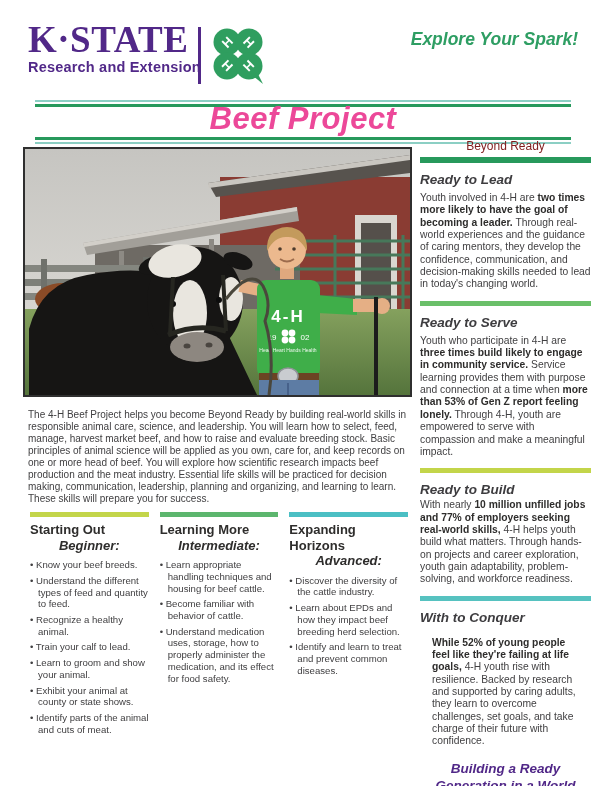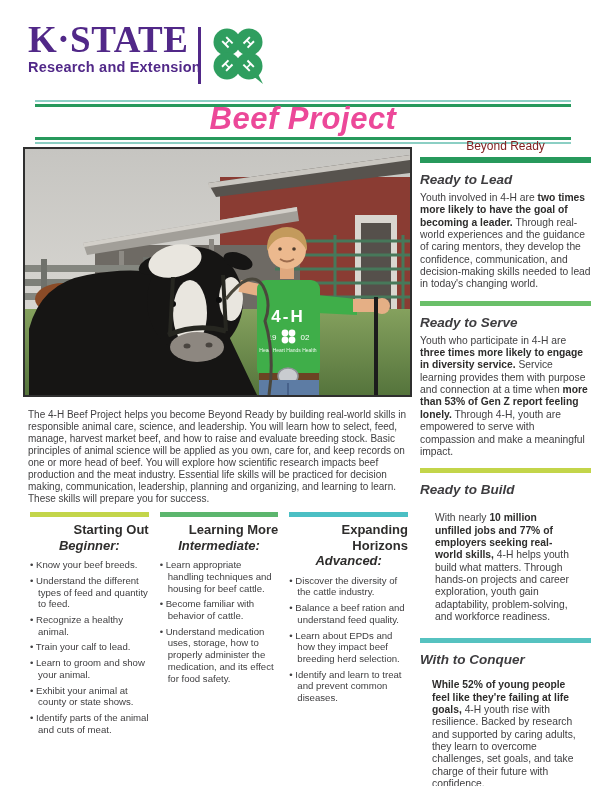--- a/index.html
+++ b/index.html
@@ -20,21 +20,21 @@
   .rule-b{top:137px;border-top:3px solid #27995c;border-bottom:2px solid #8ccfc4;height:2px;}
   .page-title{position:absolute;left:0;right:0;top:101px;text-align:center;
     font-size:31px;font-weight:bold;font-style:italic;color:#ec4899;letter-spacing:.5px;}
   
   .photo{position:absolute;left:23px;top:147px;width:385px;height:246px;border:2px solid #2f2f2f;background:#cdccc8;}
   
   .intro{position:absolute;left:28px;top:399px;width:381px;font-size:10px;line-height:1.2;}
   
   .cols{position:absolute;left:30px;top:512px;width:378px;display:grid;grid-template-columns:1fr 1fr 1fr;column-gap:11px;}
   .col-bar{height:5px;margin-bottom:5px;}
-  .col-title{font-size:13px;font-weight:bold;color:#2e2d2c;text-align:right;line-height:1.2;}
+  .col-title{font-size:13px;font-weight:bold;color:#2e2d2c;text-align:left;line-height:1.2;}
   .col-sub{font-size:13px;font-weight:bold;font-style:italic;color:#2e2d2c;text-align:center;line-height:1.2;margin-bottom:6px;}
   .col ul{list-style:none;margin:0;padding:0;font-size:9.6px;line-height:1.22;}
   .col li{padding-left:8px;text-indent:-8px;margin-bottom:4px;}
   .col li::before{content:"• ";color:#414042;}
   
   .sidebar{position:absolute;left:420px;top:139px;width:171px;}
   .sb-title{font-size:12px;font-weight:normal;color:#7f1d1d;text-align:center;}
   .sb-titlebar{height:6px;margin-top:4px;}
   .sb-head{font-size:13.5px;font-weight:bold;font-style:italic;color:#3d3c3f;margin:9px 0 5px 0;}
   .sb-body{font-size:10.3px;line-height:1.2;}
@@ -63,20 +63,21 @@
       <polygon points="44,52 54,60 48,48"></polygon>
     </g>
     <g fill="#ffffff" font-family="Liberation Sans, sans-serif" font-weight="bold" font-size="13" text-anchor="middle">
       <text x="18" y="23" transform="rotate(-45 18 18)">H</text>
       <text x="40" y="23" transform="rotate(45 40 18)">H</text>
       <text x="18" y="47" transform="rotate(-135 18 42)">H</text>
       <text x="40" y="47" transform="rotate(135 40 42)">H</text>
     </g>
   </svg>
 
+  <div class="tagline">Explore Your Spark!</div>
 
   <div class="rule rule-a"></div>
   <div class="page-title">Beef Project</div>
   <div class="rule rule-b"></div>
 
   <svg class="photo" viewBox="0 0 385 246" preserveAspectRatio="none">
     <defs>
       <linearGradient id="sky" x1="0" y1="0" x2="0" y2="1">
         <stop offset="0" stop-color="#c6c5c1"></stop>
           <stop offset="1" stop-color="#e0ded9"></stop>
@@ -207,46 +208,45 @@
         <li>Become familiar with behavior of cattle.</li>
         <li>Understand medication uses, storage, how to properly administer the medication, and its effect for food safety.</li>
       </ul>
     </div>
     <div class="col">
       <div class="col-bar" style="background: rgb(75, 191, 196);"></div>
       <div class="col-title">Expanding Horizons</div>
       <div class="col-sub">Advanced:</div>
       <ul>
         <li>Discover the diversity of the cattle industry.</li>
-        <li>Balance a beef ration and understand feed quality.</li>
         <li>Learn about EPDs and how they impact beef breeding herd selection.</li>
         <li>Identify and learn to treat and prevent common diseases.</li>
       </ul>
     </div>
   </div>
 
   <div class="sidebar">
     <div class="sb-title">Beyond Ready</div>
     <div class="sb-titlebar" style="background: rgb(39, 153, 92);"></div>
 
     <div>
       <div class="sb-head">Ready to Lead</div>
       <p class="sb-body" style="margin:0;"><span>Youth involved in 4-H are </span><b>two times more likely to have the goal of becoming a leader.</b><span> Through real-world experiences and the guidance of caring mentors, they develop the confidence, communication, and decision-making skills needed to lead in today's changing world.</span></p>
     </div>
 
     <div class="sb-bar" style="background: rgb(106, 191, 105);"></div>
     <div>
       <div class="sb-head">Ready to Serve</div>
-      <p class="sb-body" style="margin:0;"><span>Youth who participate in 4-H are </span><b>three times more likely to engage in diversity service.</b><span> Service learning provides them with purpose and connection at a time when </span><b>more than 53% of Gen Z report feeling lonely.</b><span> Through 4-H, youth are empowered to serve with compassion and make a meaningful impact.</span></p>
+      <p class="sb-body" style="margin:0;"><span>Youth who participate in 4-H are </span><b>three times build likely to engage in community service.</b><span> Service learning provides them with purpose and connection at a time when </span><b>more than 53% of Gen Z report feeling lonely.</b><span> Through 4-H, youth are empowered to serve with compassion and make a meaningful impact.</span></p>
     </div>
 
     <div class="sb-bar" style="background: rgb(195, 213, 74);"></div>
     <div>
       <div class="sb-head" style="margin-bottom:2px;">Ready to Build</div>
-      <p class="sb-body" style="margin:15px;"><span>With nearly </span><b>10 million unfilled jobs and 77% of employers seeking real-world skills,</b><span> 4-H helps youth build what matters. Through hands-on projects and career exploration, youth gain adaptability, problem-solving, and workforce readiness.</span></p>
+      <p class="sb-body" style="margin:0;"><span>With nearly </span><b>10 million unfilled jobs and 77% of employers seeking real-world skills,</b><span> 4-H helps youth build what matters. Through hands-on projects and career exploration, youth gain adaptability, problem-solving, and workforce readiness.</span></p>
     </div>
 
     <div class="sb-bar" style="background: rgb(86, 194, 192);"></div>
     <div>
       <div class="sb-head">With to Conquer</div>
       <p class="sb-body" style="margin:12px;"><b>While 52% of young people feel like they're failing at life goals,</b><span> 4-H youth rise with resilience. Backed by research and supported by caring adults, they learn to overcome challenges, set goals, and take charge of their future with confidence.</span></p>
     </div>
 
     <div class="sb-closing">Building a Ready Generation in a World of Change!</div>
   </div>

